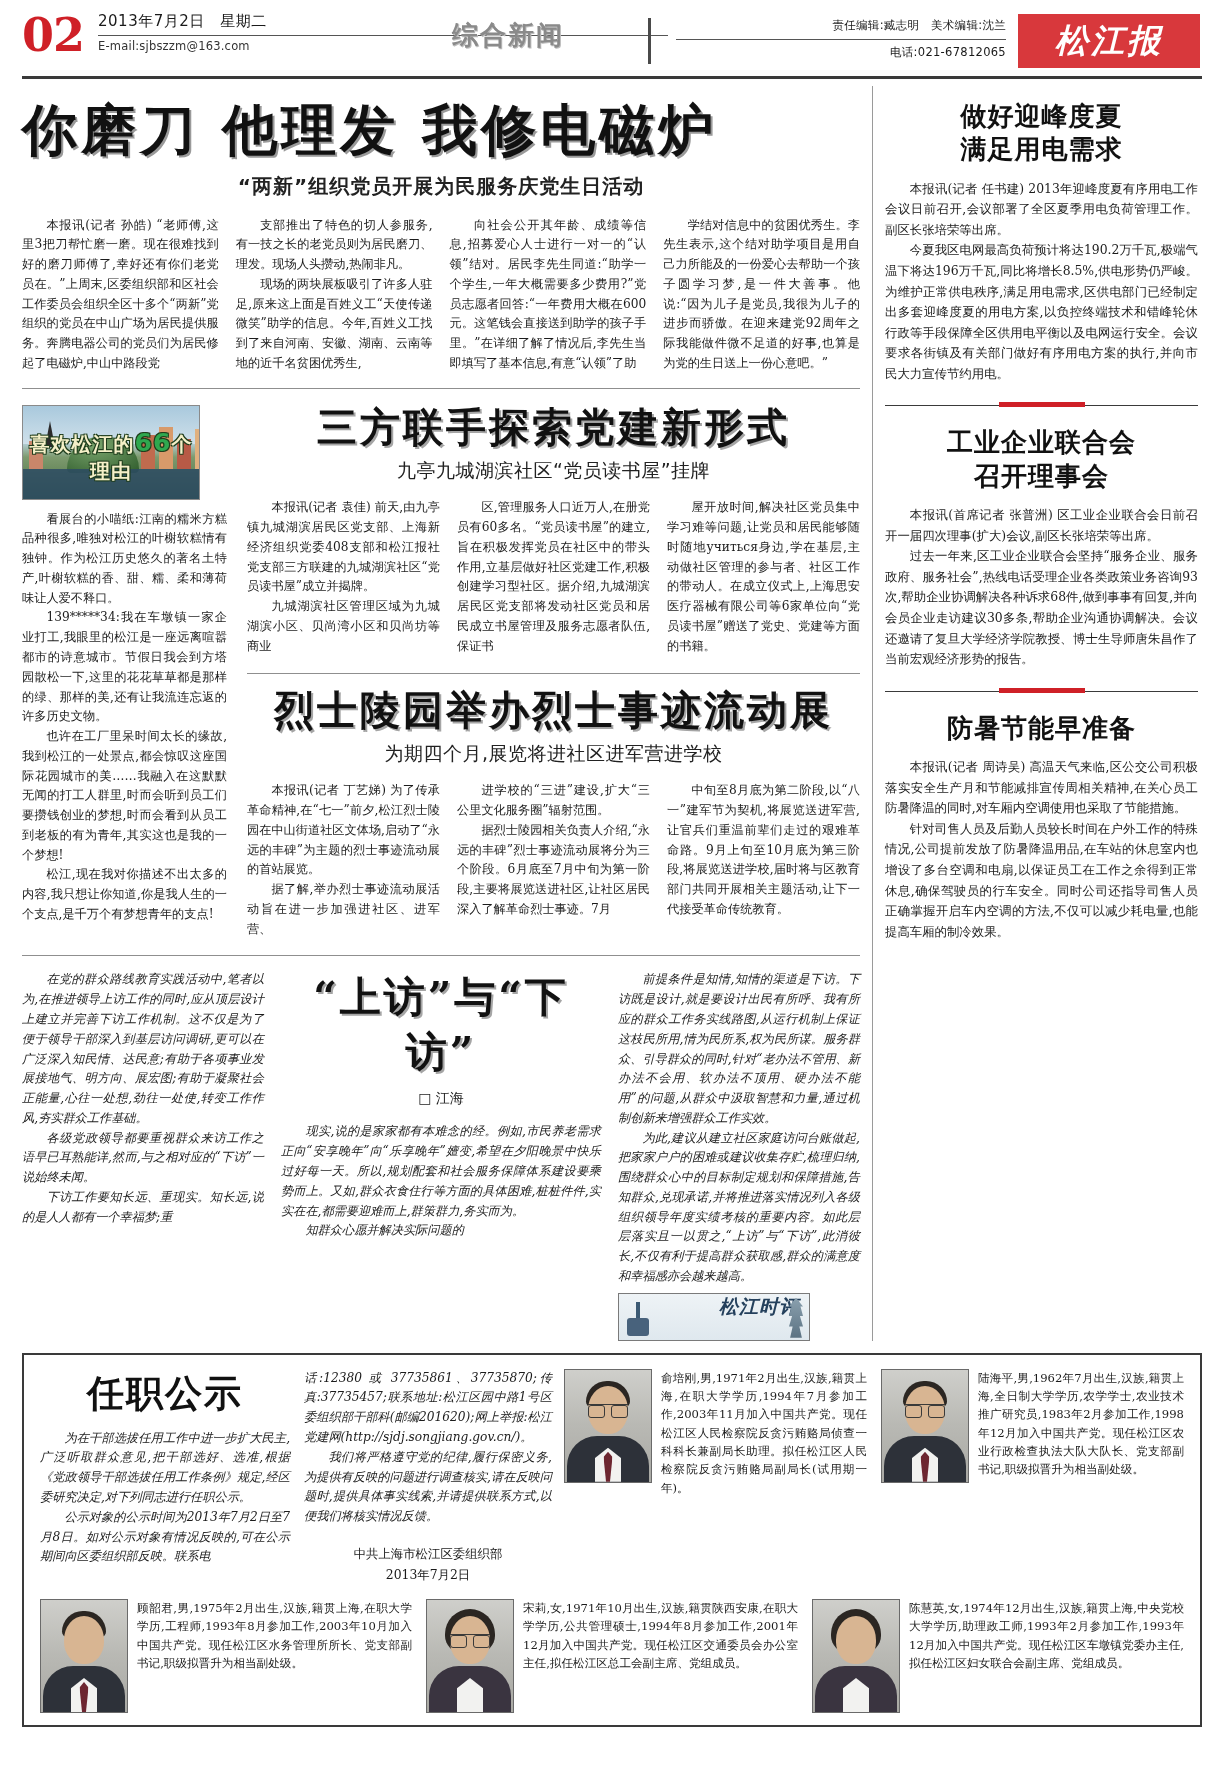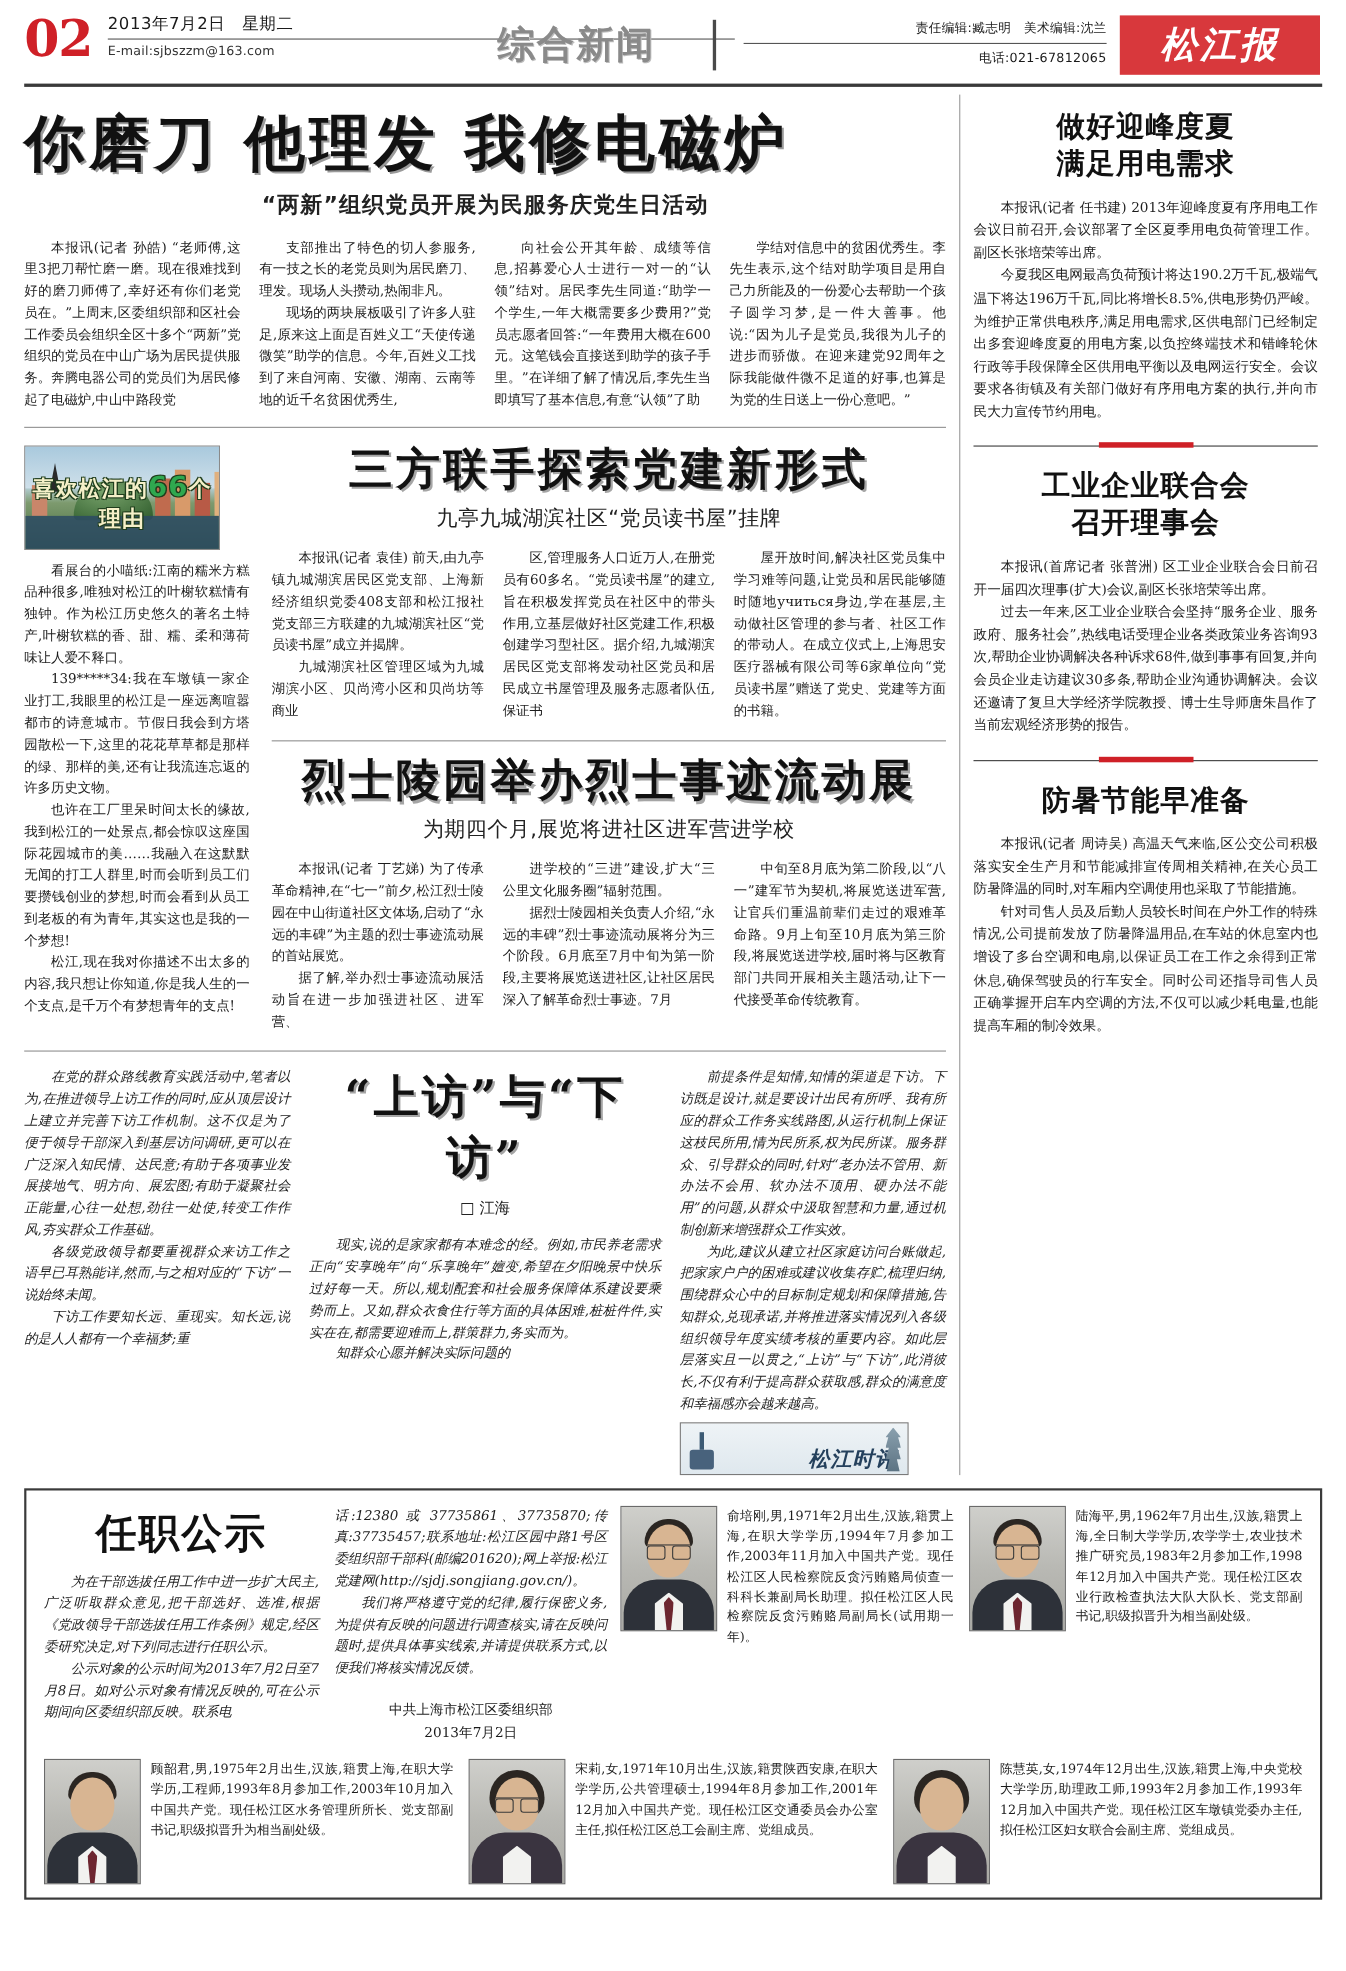--- a/index.html
+++ b/index.html
@@ -24,21 +24,21 @@
   .mh-date{margin-left:14px;padding-top:12px;}
   .mh-date-line{
     font-family:"DejaVu Sans","Liberation Sans",sans-serif;
     font-size:15px;letter-spacing:.5px;color:#1a1a1a;white-space:nowrap;
   }
   .mh-rule{height:1px;background:#555;margin:4px 0 3px 0;width:570px;}
   .mh-mail{font-size:11.5px;color:#333;letter-spacing:.2px;}
   .mh-section{
     position:absolute;left:452px;top:18px;
     font-family:"DejaVu Sans","Liberation Sans",sans-serif;
-    font-size:34px;font-weight:bold;color:#8a8a8a;letter-spacing:2px;
+    font-size:26px;font-weight:bold;color:#8a8a8a;letter-spacing:2px;
     text-shadow:1px 1px 0 #bdbdbd;
   }
   .mh-divider{position:absolute;left:648px;top:18px;width:3px;height:46px;background:#4a4a4a;}
   .mh-credits{position:absolute;left:676px;top:18px;width:330px;text-align:right;}
   .mh-credits .c1{font-size:11.5px;color:#1a1a1a;letter-spacing:.3px;}
   .mh-credits .crule{height:1px;background:#555;margin:6px 0 5px 0;}
   .mh-credits .c2{font-size:11.5px;color:#1a1a1a;letter-spacing:.3px;}
   .mh-logo{
     position:absolute;left:1018px;top:14px;width:182px;height:54px;
     background:#d8383c;color:#fff;display:flex;align-items:center;justify-content:center;
@@ -127,23 +127,23 @@
 
   
   .a4{margin-top:10px;}
   .hl-4{
     font-family:"DejaVu Serif","Liberation Serif",serif;
     font-size:41px;font-weight:bold;text-align:center;letter-spacing:3px;
     color:#111;text-shadow:2px 2px 0 #a5a5a5;
   }
   .hl-4-by{font-size:14px;text-align:center;margin-top:10px;color:#222;}
   .seal{
-    margin-top:6px;width:208px;height:48px;position:relative;
+    margin-top:6px;width:192px;height:48px;position:relative;
     border:1px solid #7a7a7a;background:linear-gradient(180deg,#eef3f6,#dfe8ee);
-    display:flex;align-items:flex-end;justify-content:flex-end;padding-right:10px;box-sizing:border-box;
+    display:flex;align-items:flex-start;justify-content:flex-end;padding-right:10px;box-sizing:border-box;
   }
   .seal-txt{font-family:"DejaVu Serif","Liberation Serif",serif;font-size:19px;font-weight:bold;
     font-style:italic;color:#24405c;letter-spacing:1px;}
   .seal-pagoda{position:absolute;right:6px;top:4px;width:14px;height:40px;
     background:linear-gradient(180deg,#8aa0ae,#5c7383);clip-path:polygon(50% 0,100% 22%,82% 22%,100% 46%,78% 46%,100% 72%,74% 72%,92% 100%,8% 100%,26% 72%,0 72%,22% 46%,0 46%,18% 22%,0 22%);}
   .seal-tower{position:absolute;left:8px;top:8px;width:22px;height:34px;}
   .seal-tower:before{content:"";position:absolute;left:9px;top:0;width:4px;height:16px;background:#3c5a74;}
   .seal-tower:after{content:"";position:absolute;left:0;bottom:0;width:22px;height:18px;background:#48627c;border-radius:3px;}
 
   

